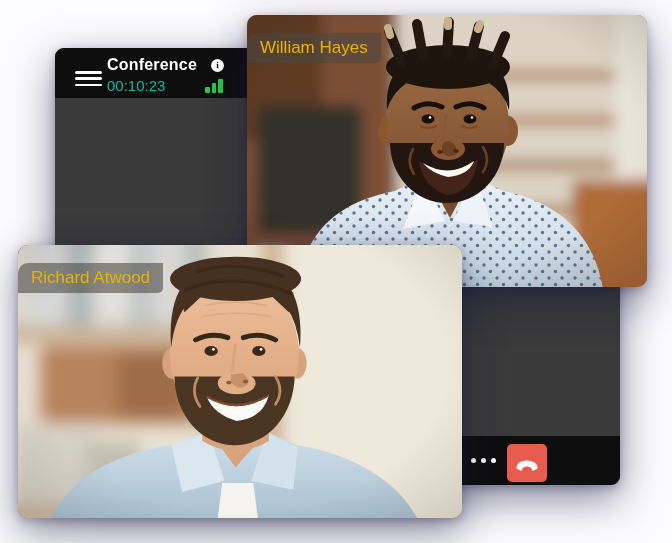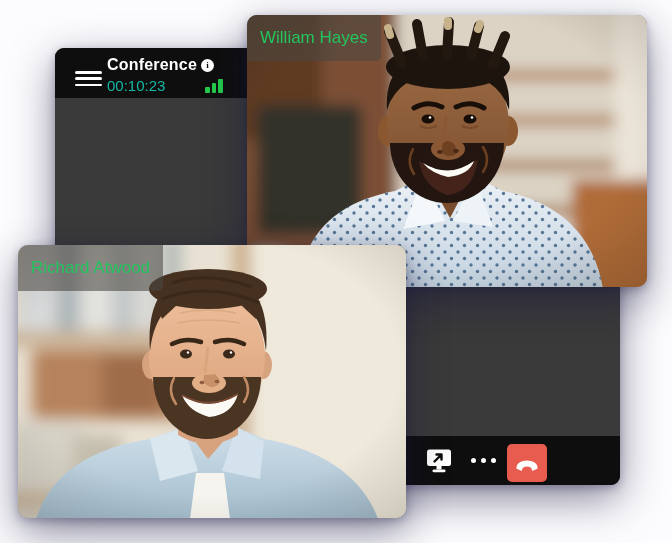--- a/index.html
+++ b/index.html
@@ -13,21 +13,21 @@
     position:absolute; left:55px; top:48px; width:565px; height:437px;
     background:#3a3a3a; border-radius:9px;
     box-shadow:0 14px 42px rgba(25,22,62,.50), 0 3px 10px rgba(25,22,62,.30);
   }
   .header {
     position:absolute; top:0; left:0; right:0; height:50px;
     background:#0e0e0e; border-radius:9px 9px 0 0;
   }
   .hamburger { position:absolute; left:20px; top:23px; width:27px; cursor:pointer; }
   .hamburger span { display:block; height:2.5px; background:#fff; border-radius:2px; margin-bottom:3.8px; }
-  .title-row { position:absolute; left:52px; top:8px; display:flex; align-items:center; gap:4px; }
+  .title-row { position:absolute; left:52px; top:8px; display:flex; align-items:center; gap:14px; }
   .window-title { color:#fff; font-size:16px; font-weight:bold; letter-spacing:.2px; }
   .info-icon {
     width:13px; height:13px; border-radius:50%; background:#fff; color:#0e0e0e;
     font-size:9px; font-weight:bold; display:inline-flex; align-items:center; justify-content:center;
     font-family:"Liberation Serif", serif; cursor:pointer;
   }
   .timer { position:absolute; left:52px; top:29px; color:#14b8a6; font-size:15px; }
   .signal { position:absolute; left:150px; top:31px; display:flex; align-items:flex-end; gap:2px; height:14px; }
   .signal i { display:block; width:4.5px; background:#25ca4b; border-radius:1px; }
   .signal .s1 { height:6px; } .signal .s2 { height:10px; } .signal .s3 { height:14px; }
@@ -45,24 +45,24 @@
     display:flex; align-items:center; justify-content:center; padding:0;
   }
   
   .tile {
     position:absolute; border-radius:10px; overflow:hidden;
     box-shadow:0 14px 40px rgba(25,22,62,.48), 0 3px 10px rgba(25,22,62,.28);
     cursor:pointer; background:#222;
   }
   .tile svg { display:block; width:100%; height:100%; }
   .tile-william { left:247px; top:15px;  width:400px; height:272px; }
-  .tile-richard { left:18px;  top:245px; width:388px; height:273px; }
+  .tile-richard { left:18px;  top:245px; width:444px; height:273px; }
   .name-label {
-    position:absolute; top:0; left:0; height:30px; line-height:30px;
-    padding:8px 13px; background:rgba(74,70,66,.58); color:#22c55e; font-size:17px;
+    position:absolute; top:18px; left:0; height:30px; line-height:30px;
+    padding:0 13px; background:rgba(74,70,66,.58); color:#eab308; font-size:17px;
     border-radius:10px 0 5px 0; white-space:nowrap;
   }
 </style>
 </head>
 <body>
 
 <div id="canvas">
 
   <div class="window">
     <div class="header">

